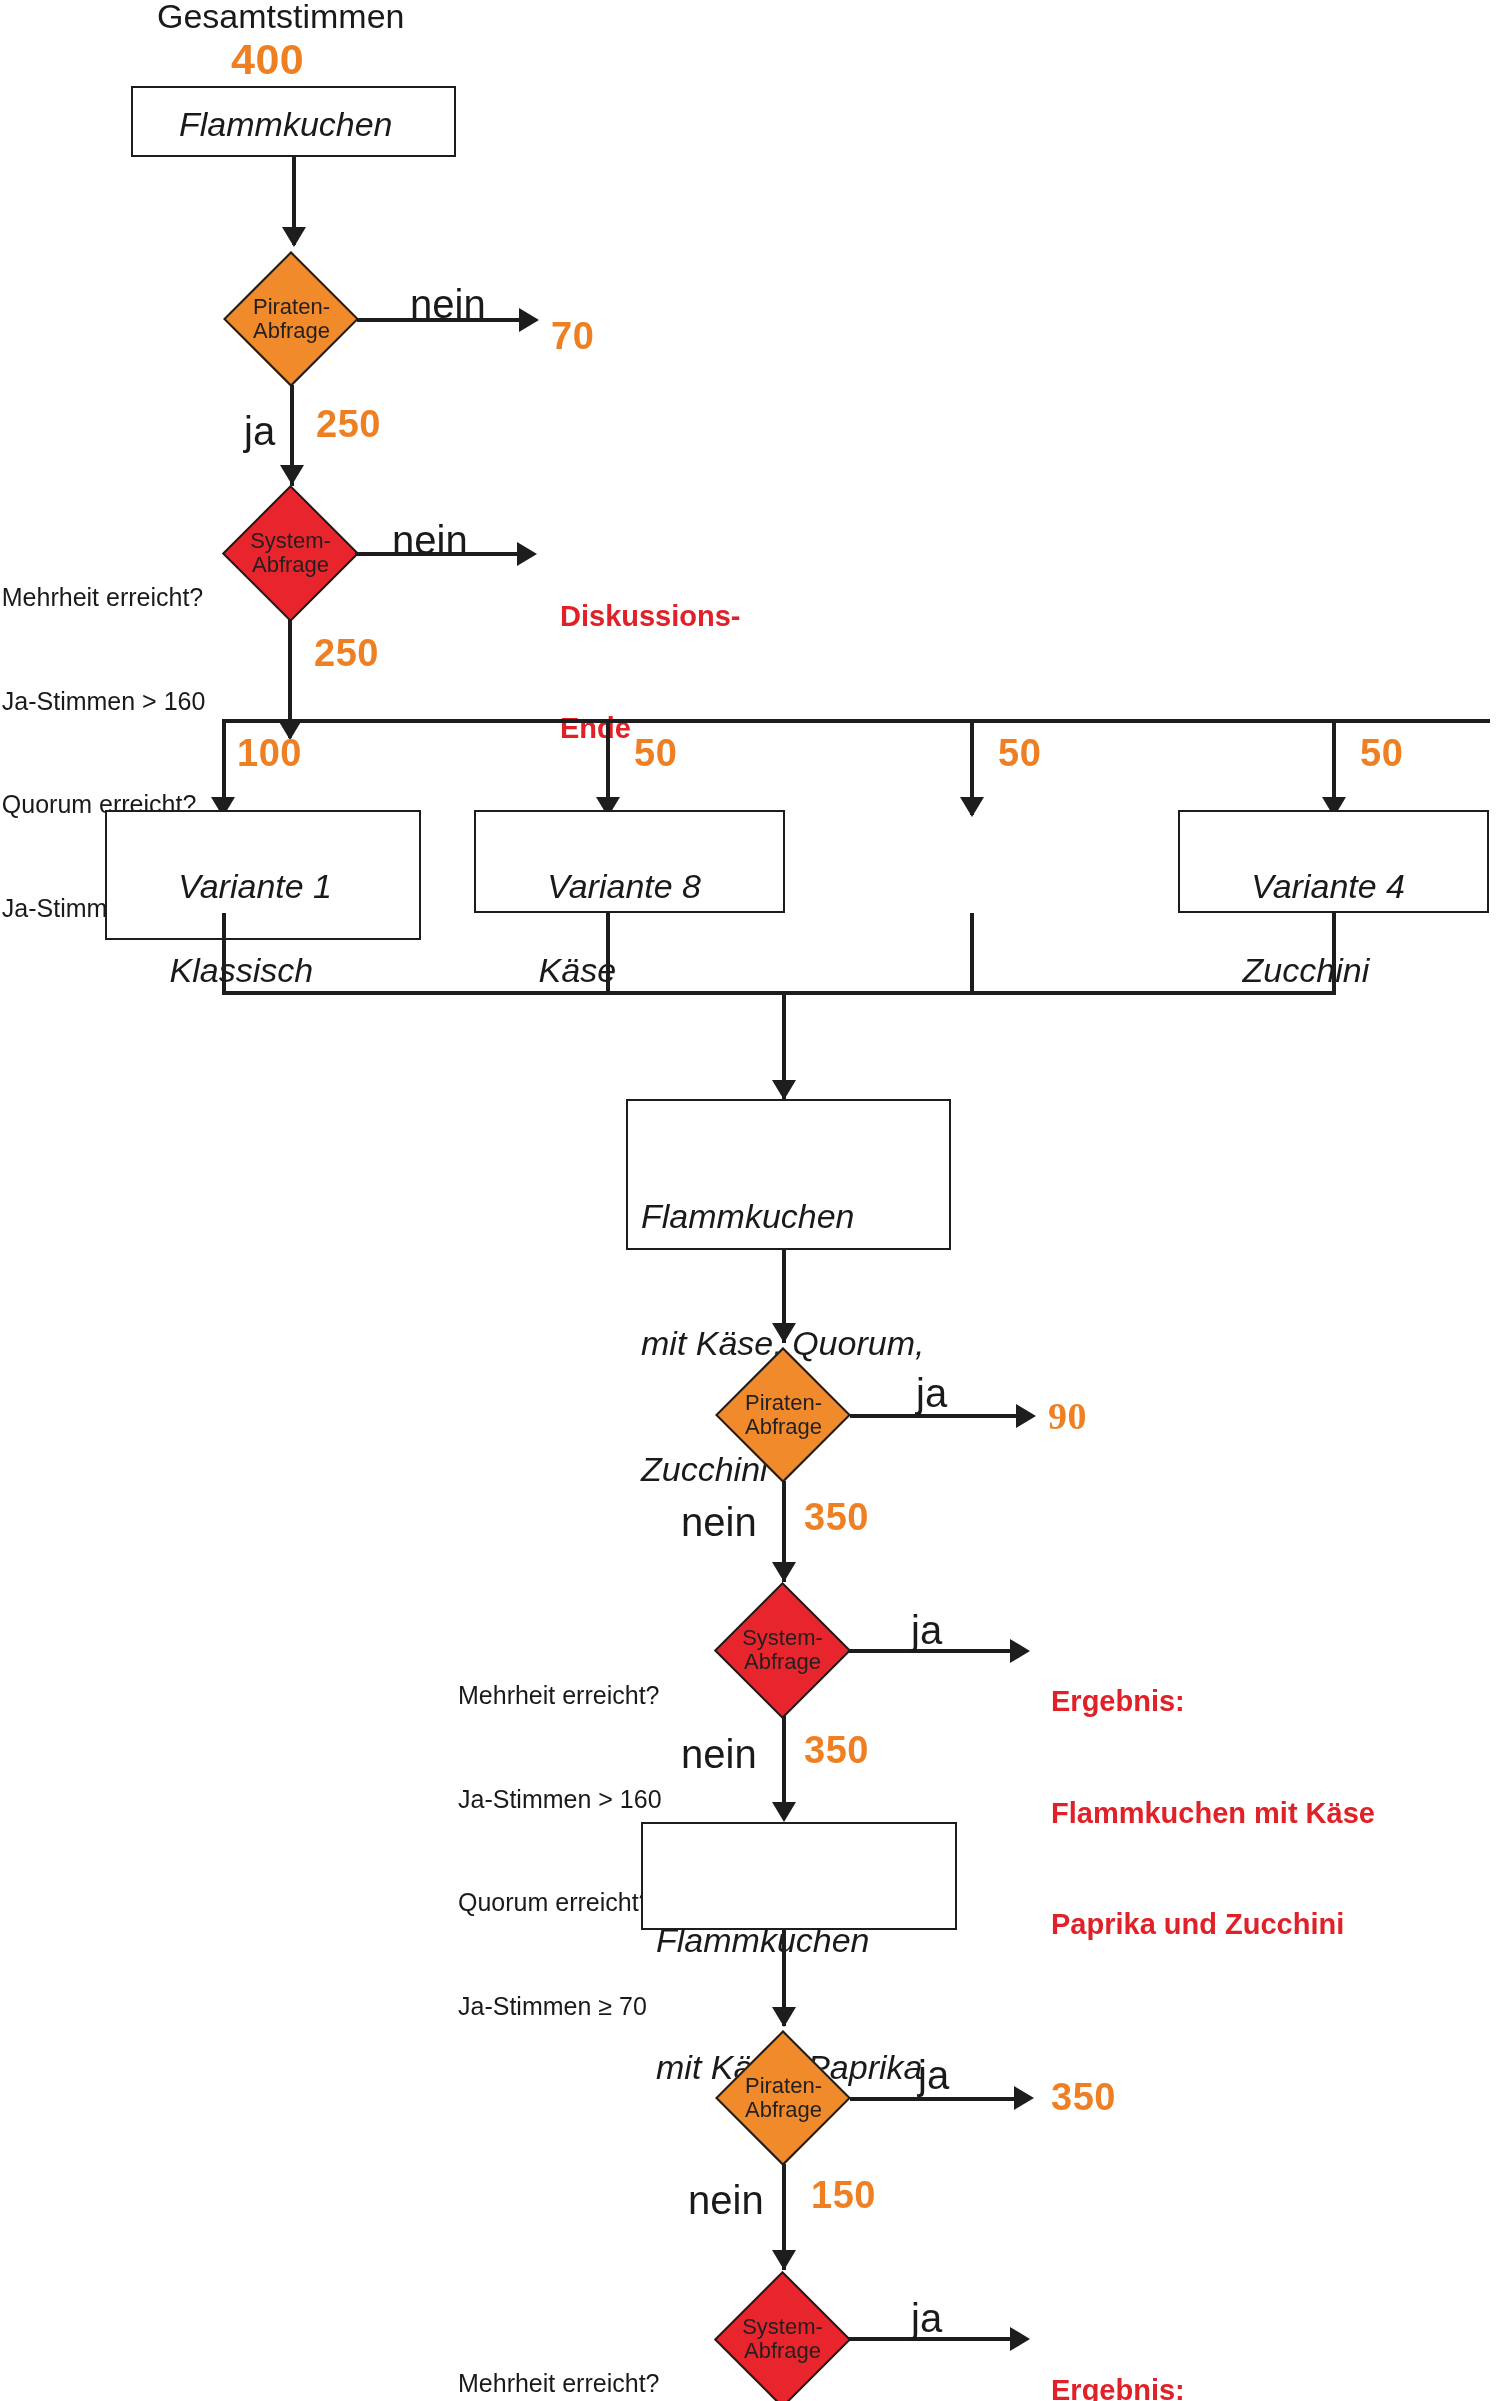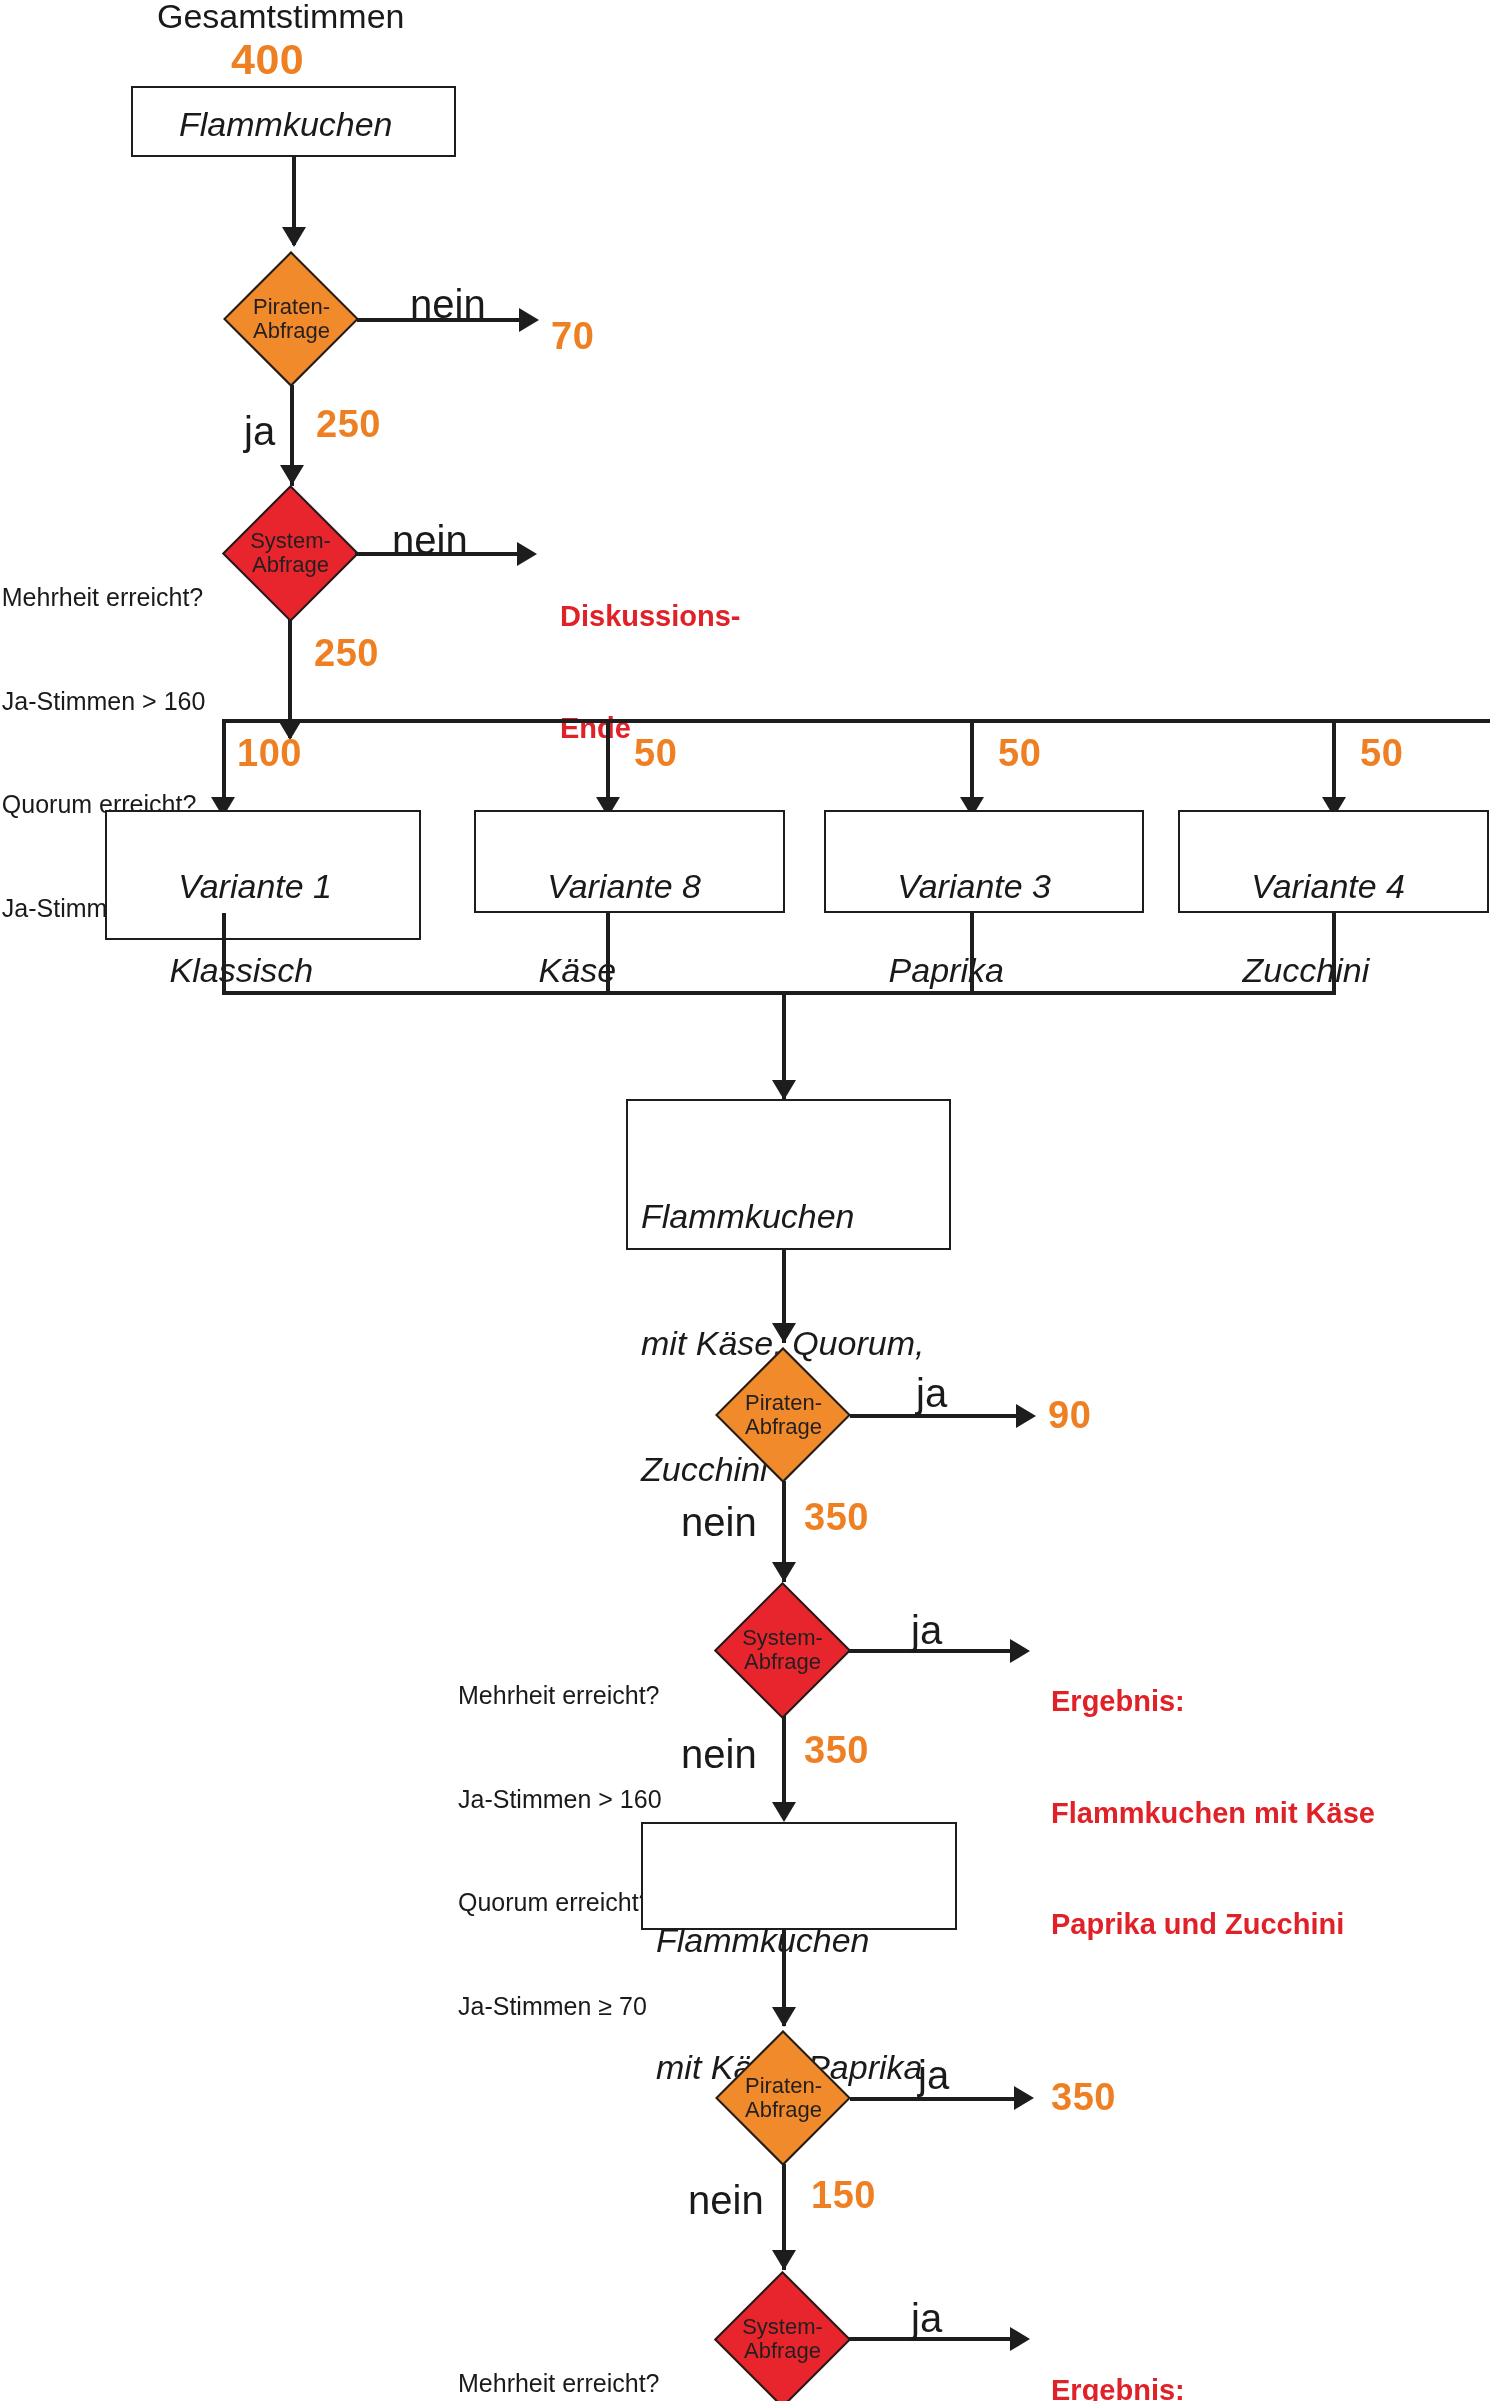--- a/index.html
+++ b/index.html
@@ -196,26 +196,20 @@
     </div>
   </div>
 
   <div class="abs nodebox" style="left:474px; top:810px; width:311px; height:103px;">
     <div class="boxtext" style="left:14.6px; top:11px;">
       <span>Variante 8</span>
       <span class="indent">Käse</span>
     </div>
   </div>
 
-  <div class="abs nodebox" style="left:824px; top:810px; width:320px; height:103px;">
-    <div class="boxtext" style="left:14.6px; top:11px;">
-      <span>Variante 3</span>
-      <span class="indent">Paprika</span>
-    </div>
-  </div>
 
   <div class="abs nodebox" style="left:1178px; top:810px; width:311px; height:103px;">
     <div class="boxtext" style="left:14.6px; top:11px;">
       <span>Variante 4</span>
       <span class="indent">Zucchini</span>
     </div>
   </div>
 
   <div class="abs vline" style="left:222px; top:913px; height:81px;"></div>
   <div class="abs vline" style="left:606px; top:913px; height:81px;"></div>
@@ -239,21 +233,21 @@
 
   <div class="abs dwrap" style="left:716px; top:1348px; width:135px; height:135px;">
     <div class="diamond orange" style="position:absolute; left:19px; top:19px; width:96px; height:96px;"></div>
     <div class="dlabel">Piraten-
 Abfrage</div>
   </div>
 
   <div class="abs hline" style="left:850px; top:1414px; width:174px;"></div>
   <div class="abs arrowright" style="left:1016px; top:1404px;"></div>
   <div class="abs label" style="left:916px; top:1371px;">ja</div>
-  <div class="abs num" style="left:1048px; top:1394px;">90</div>
+  <div class="abs num" style="left:1048px; top:1394px;font-family:Liberation Serif, serif;">90</div>
 
   <div class="abs vline" style="left:782px; top:1481px; height:101px;"></div>
   <div class="abs arrowdown" style="left:772px; top:1562px;"></div>
   <div class="abs label" style="left:681px; top:1500px;">nein</div>
   <div class="abs num" style="left:804px; top:1496px;">350</div>
 
   <div class="abs dwrap" style="left:714px; top:1582px; width:137px; height:137px;">
     <div class="diamond red" style="position:absolute; left:20px; top:20px; width:97px; height:97px;"></div>
     <div class="dlabel">System-
 Abfrage</div>

